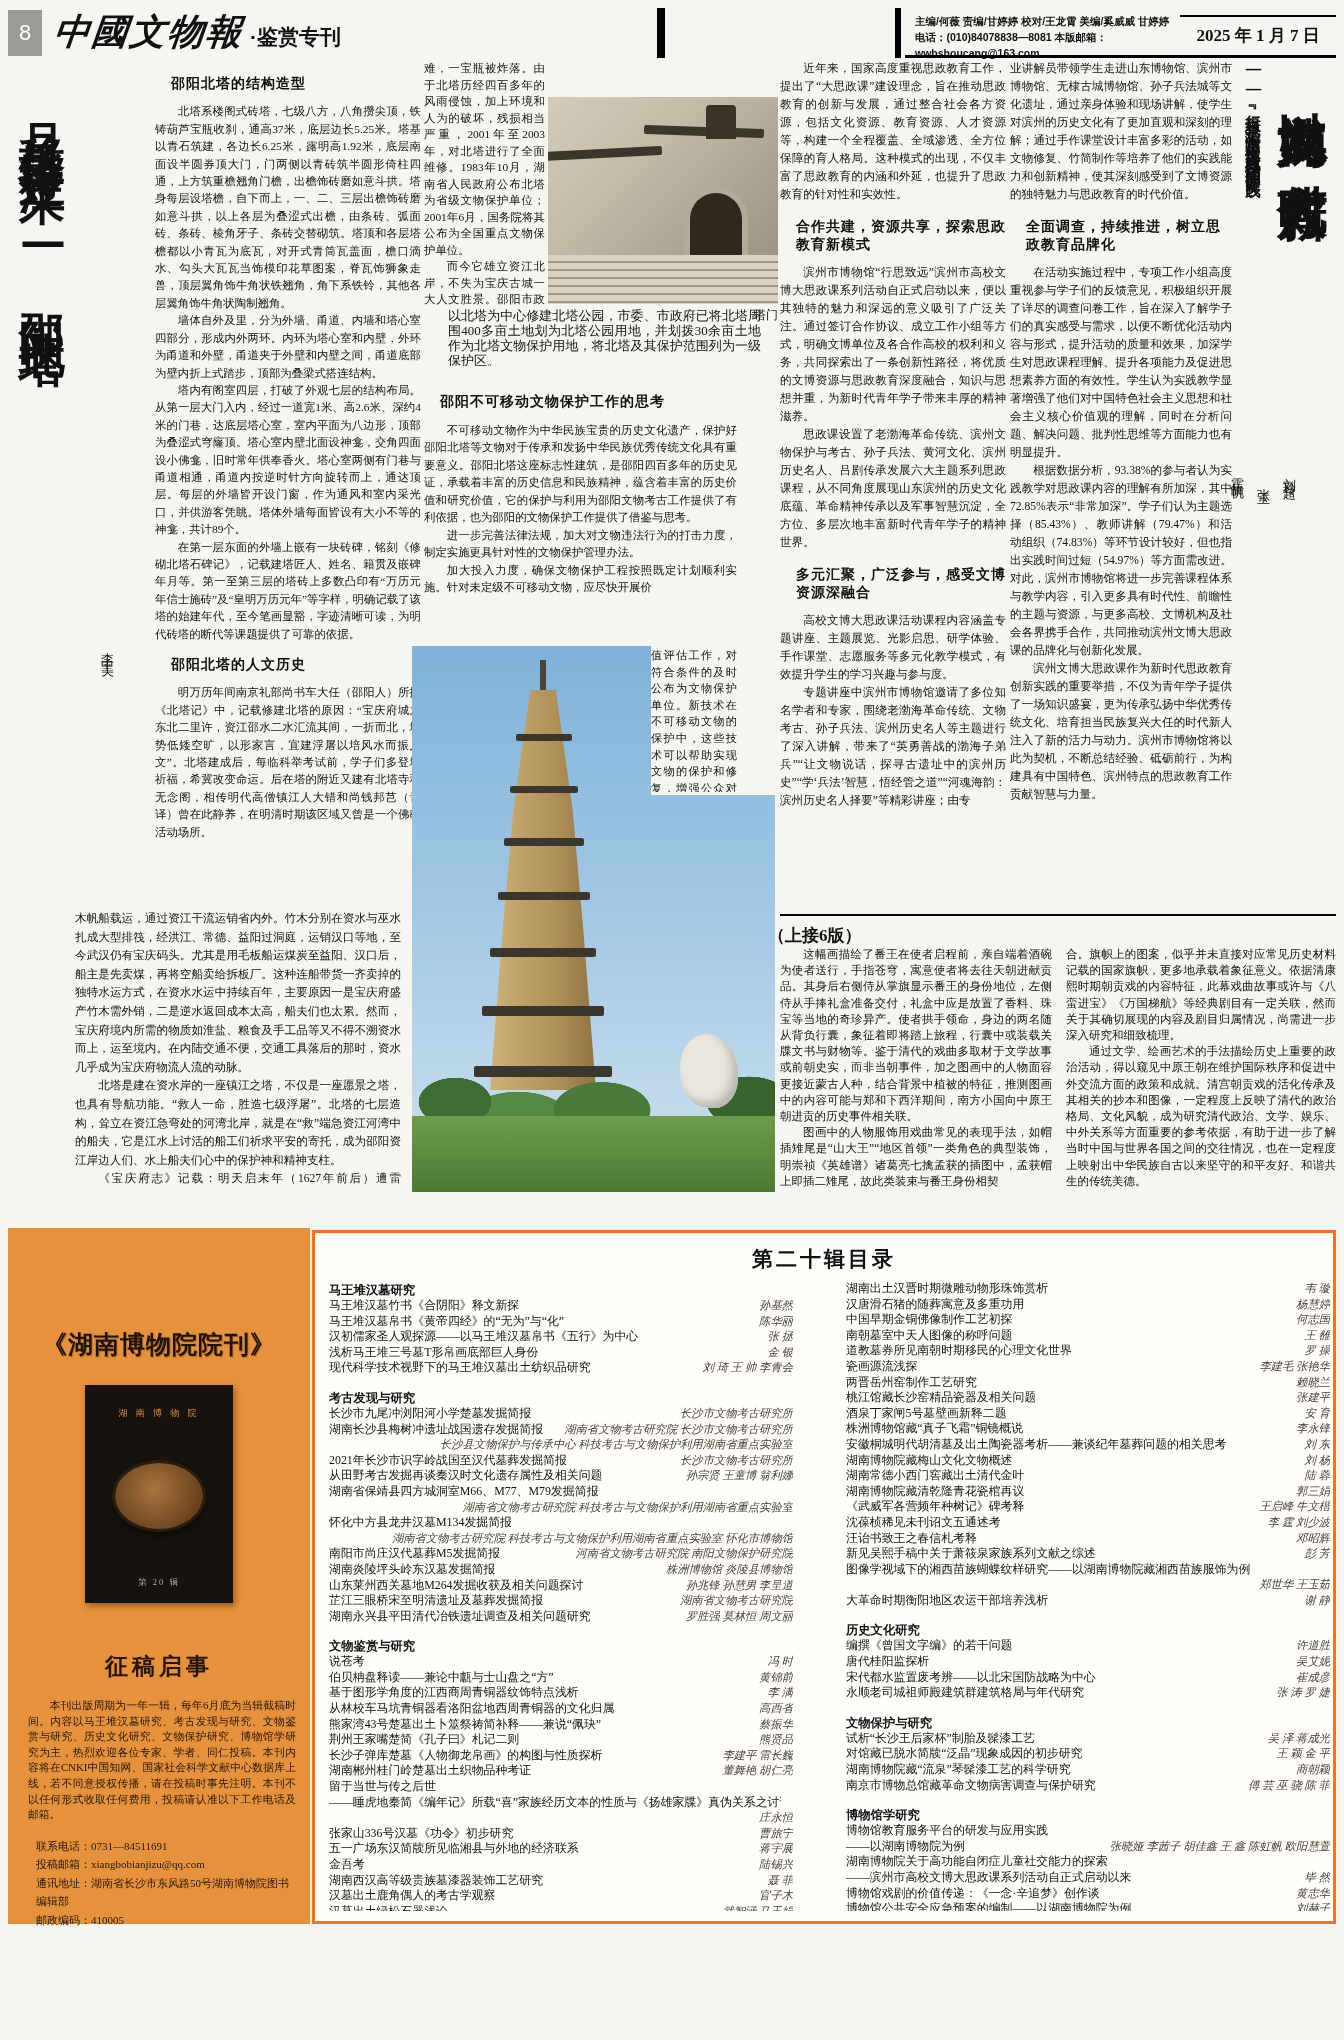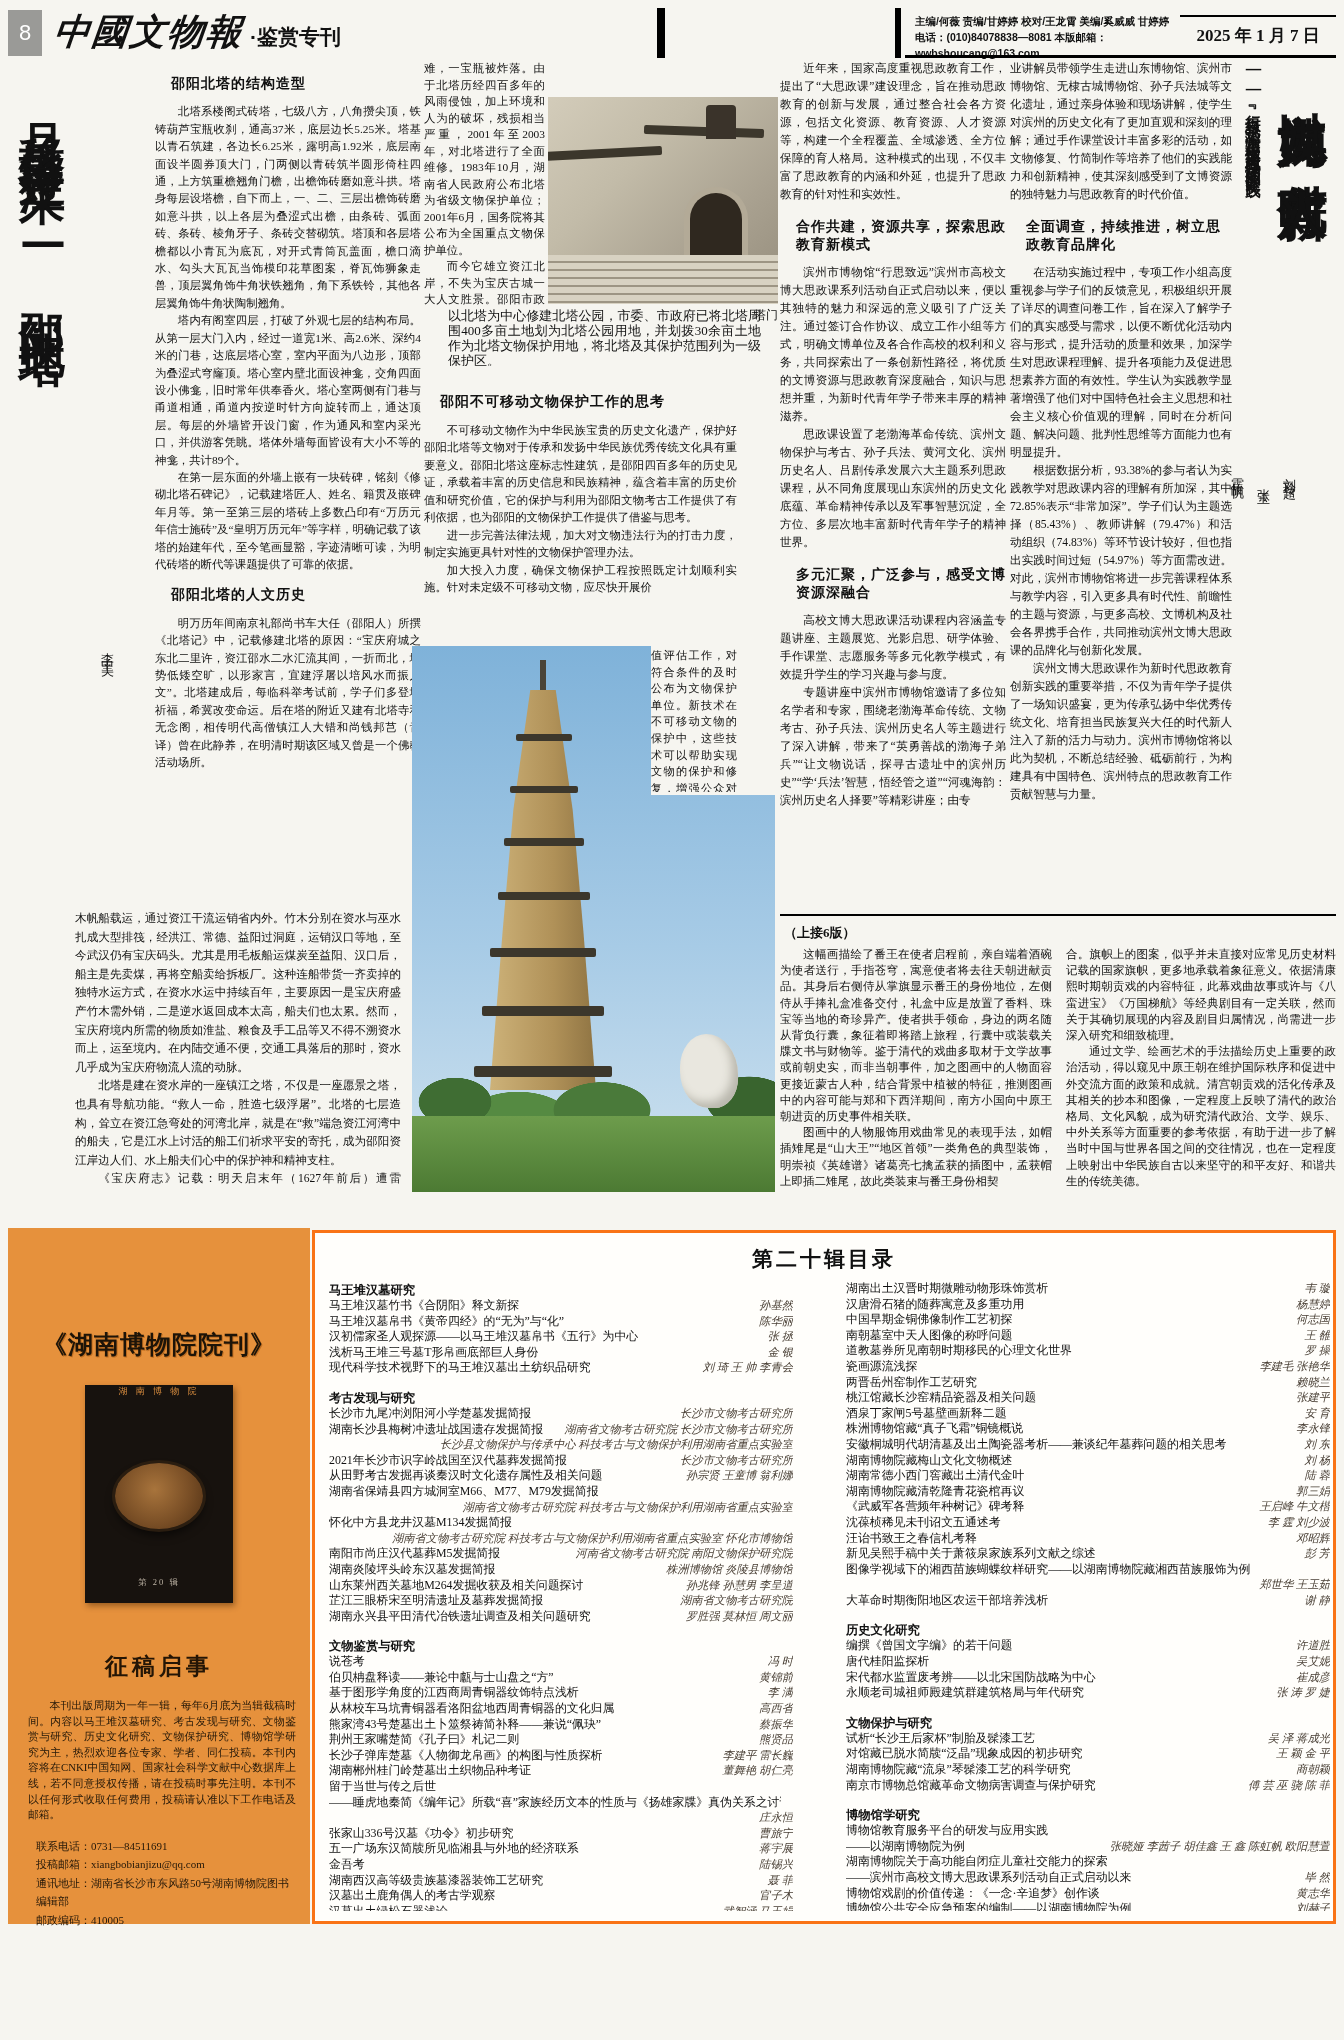--- a/index.html
+++ b/index.html
@@ -51,20 +51,21 @@
     <div class="abs" style="left:1180px;top:24px;width:156px;font-size:17px;font-weight:bold;text-align:center;white-space:nowrap;">2025 年 1 月 7 日</div>
     <div class="abs hd-rule" style="left:905px;top:55px;width:431px;height:3px;"></div>
   </div>
 
   <div class="abs vert" style="left:12px;top:88px;height:808px;font-size:46px;font-weight:bold;letter-spacing:9px;font-family:'DejaVu Serif',serif;">月移塔影过江来——邵阳北塔</div>
   <div class="abs vert" style="left:98px;top:642px;height:70px;font-size:13px;letter-spacing:5px;">李中美</div>
 
   <div class="abs txt" style="left:155px;top:62px;width:266px;height:846px;font-size:11.4px;line-height:17.4px;">
       <div class="subhead">邵阳北塔的结构造型</div>
       <p class="para">北塔系楼阁式砖塔，七级八方，八角攒尖顶，铁铸葫芦宝瓶收刹，通高37米，底层边长5.25米。塔基以青石筑建，各边长6.25米，露明高1.92米，底层南面设半圆券顶大门，门两侧以青砖筑半圆形倚柱四通，上方筑重檐翘角门檐，出檐饰砖磨如意斗拱。塔身每层设塔檐，自下而上，一、二、三层出檐饰砖磨如意斗拱，以上各层为叠涩式出檐，由条砖、弧面砖、条砖、棱角牙子、条砖交替砌筑。塔顶和各层塔檐都以小青瓦为底瓦，对开式青筒瓦盖面，檐口滴水、勾头大瓦瓦当饰模印花草图案，脊瓦饰狮象走兽，顶层翼角饰牛角状铁翘角，角下系铁铃，其他各层翼角饰牛角状陶制翘角。</p>
+      <p class="para">墙体自外及里，分为外墙、甬道、内墙和塔心室四部分，形成内外两环。内环为塔心室和内壁，外环为甬道和外壁，甬道夹于外壁和内壁之间，甬道底部为壁内折上式踏步，顶部为叠梁式搭连结构。</p>
       <p class="para">塔内有阁室四层，打破了外观七层的结构布局。从第一层大门入内，经过一道宽1米、高2.6米、深约4米的门巷，达底层塔心室，室内平面为八边形，顶部为叠涩式穹窿顶。塔心室内壁北面设神龛，交角四面设小佛龛，旧时常年供奉香火。塔心室两侧有门巷与甬道相通，甬道内按逆时针方向旋转而上，通达顶层。每层的外墙皆开设门窗，作为通风和室内采光口，并供游客凭眺。塔体外墙每面皆设有大小不等的神龛，共计89个。</p>
       <p class="para">在第一层东面的外墙上嵌有一块砖碑，铭刻《修砌北塔石碑记》，记载建塔匠人、姓名、籍贯及嵌碑年月等。第一至第三层的塔砖上多数凸印有“万历元年信士施砖”及“皇明万历元年”等字样，明确记载了该塔的始建年代，至今笔画显豁，字迹清晰可读，为明代砖塔的断代等课题提供了可靠的依据。</p>
       <div class="subhead">邵阳北塔的人文历史</div>
       <p class="para">明万历年间南京礼部尚书车大任（邵阳人）所撰《北塔记》中，记载修建北塔的原因：“宝庆府城之东北二里许，资江邵水二水汇流其间，一折而北，地势低矮空旷，以形家言，宜建浮屠以培风水而振人文”。北塔建成后，每临科举考试前，学子们多登塔祈福，希冀改变命运。后在塔的附近又建有北塔寺和无念阁，相传明代高僧镇江人大错和尚钱邦芑（音译）曾在此静养，在明清时期该区域又曾是一个佛教活动场所。</p>
     </div>
 
   <div class="abs txt" style="left:75px;top:910px;width:326px;height:280px;font-size:11.6px;line-height:18.6px;">
       <p class="para noind">木帆船载运，通过资江干流运销省内外。竹木分别在资水与巫水扎成大型排筏，经洪江、常德、益阳过洞庭，运销汉口等地，至今武汉仍有宝庆码头。尤其是用毛板船运煤炭至益阳、汉口后，船主是先卖煤，再将空船卖给拆板厂。这种连船带货一齐卖掉的独特水运方式，在资水水运中持续百年，主要原因一是宝庆府盛产竹木需外销，二是逆水返回成本太高，船夫们也太累。然而，宝庆府境内所需的物质如淮盐、粮食及手工品等又不得不溯资水而上，运至境内。在内陆交通不便，交通工具落后的那时，资水几乎成为宝庆府物流人流的动脉。</p>
       <p class="para">北塔是建在资水岸的一座镇江之塔，不仅是一座愿景之塔，也具有导航功能。“救人一命，胜造七级浮屠”。北塔的七层造构，耸立在资江急弯处的河湾北岸，就是在“救”端急资江河湾中的船夫，它是江水上讨活的船工们祈求平安的寄托，成为邵阳资江岸边人们、水上船夫们心中的保护神和精神支柱。</p>
       <p class="para">《宝庆府志》记载：明天启末年（1627年前后）遭雷击，“坍踏”一角。1944年日本飞机轰炸宝庆，北塔亦未幸免于</p>
@@ -139,34 +140,34 @@
 
   <div class="abs vert" style="left:1242px;top:60px;height:522px;font-size:15.5px;font-weight:bold;letter-spacing:3px;font-family:'Liberation Sans',sans-serif;">——『行思致远』滨州市高校文博大思政课活动的探索实践</div>
   <div class="abs vert" style="left:1270px;top:72px;height:500px;font-size:50px;font-weight:900;letter-spacing:2px;font-family:'DejaVu Serif',serif;">以文博为媒  育时代新人</div>
   <div class="abs" style="left:1228px;top:468px;display:flex;gap:8px;">
     <span class="vert" style="font-size:13px;letter-spacing:4px;">霍怡帆</span>
     <span class="vert" style="font-size:13px;letter-spacing:4px;margin-top:10px;">张玉</span>
     <span class="vert" style="font-size:13px;letter-spacing:4px;">刘玲超</span>
   </div>
 
   <div class="abs hd-rule" style="left:780px;top:914px;width:556px;height:2px;"></div>
-  <div class="abs" style="left:784px;top:924px;font-size:13px;font-weight:bold;">（上接6版）</div>
+  <div class="abs" style="left:768px;top:924px;font-size:17px;font-weight:bold;">（上接6版）</div>
   <div class="abs txt" style="left:780px;top:946px;width:272px;height:242px;font-size:11.5px;line-height:16.2px;">
       <p class="para">这幅画描绘了番王在使者启程前，亲自端着酒碗为使者送行，手指苍穹，寓意使者将去往天朝进献贡品。其身后右侧侍从掌旗显示番王的身份地位，左侧侍从手捧礼盒准备交付，礼盒中应是放置了香料、珠宝等当地的奇珍异产。使者拱手领命，身边的两名随从背负行囊，象征着即将踏上旅程，行囊中或装载关牒文书与财物等。鉴于清代的戏曲多取材于文学故事或前朝史实，而非当朝事件，加之图画中的人物面容更接近蒙古人种，结合背景中植被的特征，推测图画中的内容可能与郑和下西洋期间，南方小国向中原王朝进贡的历史事件相关联。</p>
       <p class="para">图画中的人物服饰用戏曲常见的表现手法，如帽插雉尾是“山大王”“地区首领”一类角色的典型装饰，明崇祯《英雄谱》诸葛亮七擒孟获的插图中，孟获帽上即插二雉尾，故此类装束与番王身份相契</p>
     </div>
   <div class="abs txt" style="left:1066px;top:946px;width:270px;height:242px;font-size:11.5px;line-height:16.2px;">
       <p class="para noind">合。旗帜上的图案，似乎并未直接对应常见历史材料记载的国家旗帜，更多地承载着象征意义。依据清康熙时期朝贡戏的内容特征，此幕戏曲故事或许与《八蛮进宝》《万国梯航》等经典剧目有一定关联，然而关于其确切展现的内容及剧目归属情况，尚需进一步深入研究和细致梳理。</p>
       <p class="para">通过文学、绘画艺术的手法描绘历史上重要的政治活动，得以窥见中原王朝在维护国际秩序和促进中外交流方面的政策和成就。清宫朝贡戏的活化传承及其相关的抄本和图像，一定程度上反映了清代的政治格局、文化风貌，成为研究清代政治、文学、娱乐、中外关系等方面重要的参考依据，有助于进一步了解当时中国与世界各国之间的交往情况，也在一定程度上映射出中华民族自古以来坚守的和平友好、和谐共生的传统美德。</p>
     </div>
 
   <div class="abs" style="left:8px;top:1228px;width:302px;height:696px;background:#E6913C;">
     <div style="text-align:center;margin-top:100px;font-size:25px;font-weight:bold;letter-spacing:1px;color:#1d1408;text-shadow:1px 1px 0 #c06f22;">《湖南博物院院刊》</div>
     <div style="position:relative;width:148px;height:218px;margin:24px auto 0 auto;background:#17120e;box-shadow:2px 3px 6px rgba(60,30,0,.45);">
-      <div style="text-align:center;font-size:9px;letter-spacing:3px;color:#d98d3f;">湖 南 博 物 院</div>
+      <div style="text-align:center;padding-top:22px;font-size:9px;letter-spacing:3px;color:#d98d3f;">湖 南 博 物 院</div>
       <div style="position:absolute;left:30px;top:78px;width:88px;height:66px;border-radius:50%;
                   background:radial-gradient(circle at 45% 40%,#a8743c 0%,#7a4f26 55%,#4e2f14 100%);
                   box-shadow:0 0 0 3px #2a1d10, 0 6px 10px rgba(0,0,0,.6);"></div>
       <div style="position:absolute;left:0;bottom:14px;width:100%;text-align:center;font-size:8.5px;color:#bdb3a4;letter-spacing:2px;">第 20 辑</div>
     </div>
     <div style="text-align:center;margin-top:48px;font-size:23px;font-weight:bold;color:#241505;font-family:'Liberation Sans',sans-serif;letter-spacing:4px;">征稿启事</div>
     <div style="margin:16px 14px 0 20px;font-size:10.8px;line-height:15.6px;color:#231708;">
       <p class="para">本刊出版周期为一年一辑，每年6月底为当辑截稿时间。内容以马王堆汉墓研究、考古发现与研究、文物鉴赏与研究、历史文化研究、文物保护研究、博物馆学研究为主，热烈欢迎各位专家、学者、同仁投稿。本刊内容将在CNKI中国知网、国家社会科学文献中心数据库上线，若不同意授权传播，请在投稿时事先注明。本刊不以任何形式收取任何费用，投稿请认准以下工作电话及邮箱。</p>
     </div>
     <div style="margin:14px 14px 0 28px;font-size:11px;line-height:18.5px;color:#231708;">

